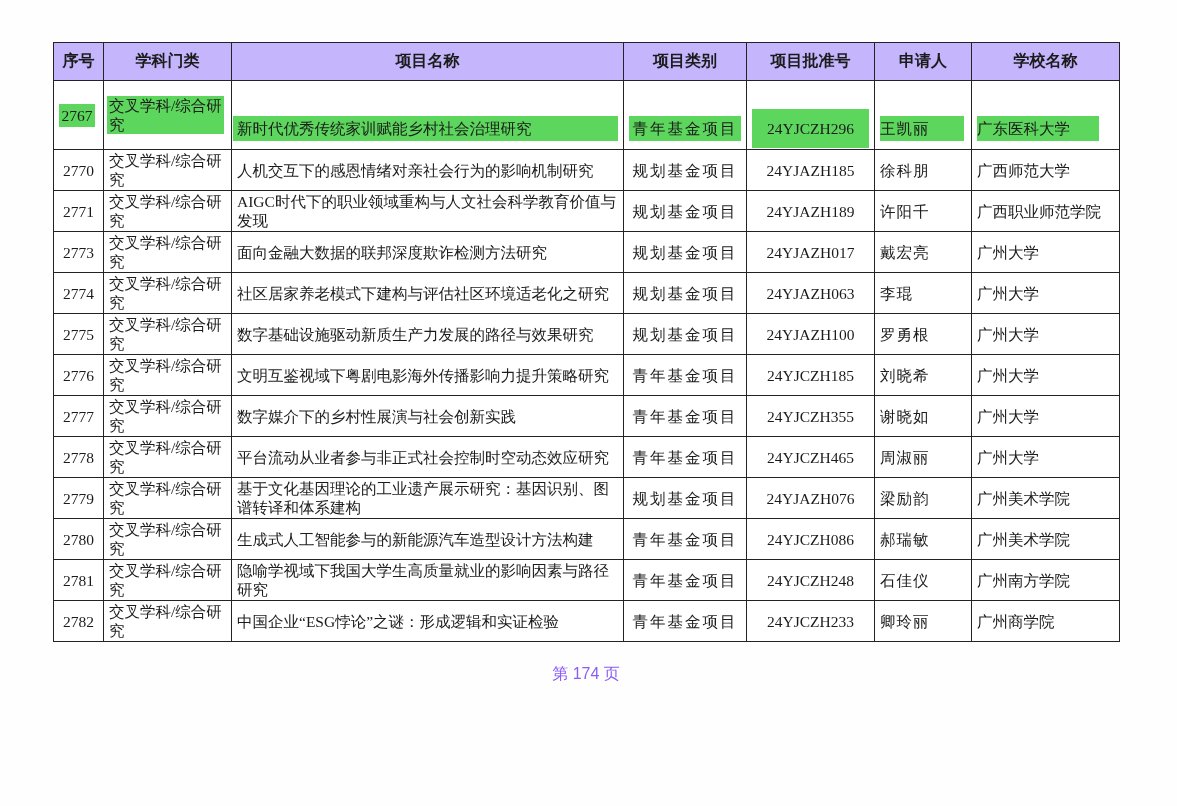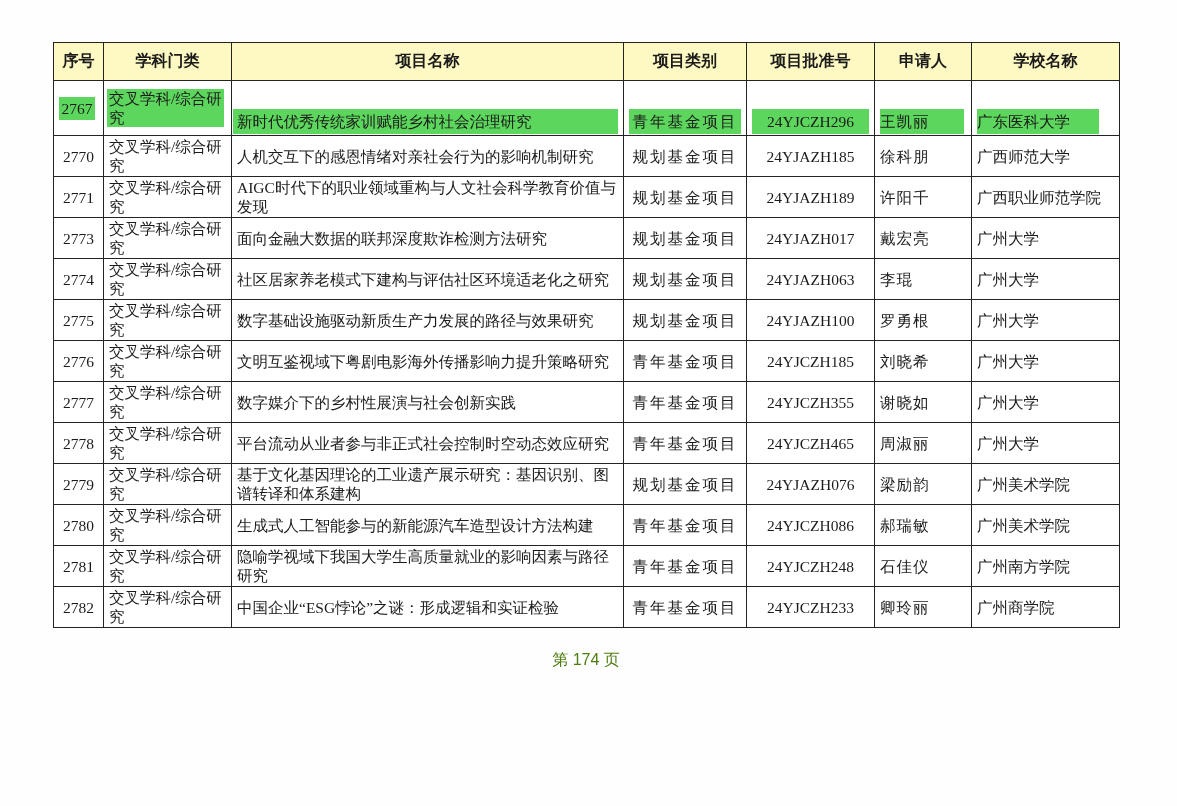--- a/index.html
+++ b/index.html
@@ -25,21 +25,21 @@
     border:1.6px solid var(--border);
     overflow:hidden;
   }
   table.grid th{
     font-family:"Liberation Sans","DejaVu Sans",sans-serif;
     font-weight:700;
     font-size:16px;
     height:38px;
     text-align:center;
     padding:2px 4px;
-    background:#fef9c3;
+    background:#c4b5fd;
   }
   table.grid td{
     font-size:15.5px;
     line-height:19px;
     padding:1px 5px;
     height:38px;
     vertical-align:middle;
     background:#fff;
   }
   td.c-no{text-align:center;}
@@ -49,29 +49,29 @@
   td.c-grant{text-align:center;font-family:"Liberation Serif","DejaVu Serif",serif;}
   td.c-app{text-align:left;padding-left:8px;letter-spacing:1px;}
   td.c-school{text-align:left;padding-left:8px;}
   .band{display:block;}
   
   tr.hl td .band{background:var(--hl);margin-top:27px;}
   tr.hl td.c-no .band{display:block;margin:2px 3px 2px 0;padding:2px 0;}
   tr.hl td.c-cat .band{display:block;margin:1px 2px 1px -2px;padding:0 2px;}
   tr.hl td.c-name .band{display:block;margin-left:-4px;padding:3px 4px;}
   tr.hl td.c-type .band{display:block;padding:3px 0;}
-  tr.hl td.c-grant .band{display:block;padding:3px 0;}
+  tr.hl td.c-grant .band{display:block;padding:10px 0;}
   tr.hl td.c-app .band{display:block;margin-right:2px;padding:3px 0;}
   tr.hl td.c-school .band{display:inline-block;padding:3px 29px 3px 0;}
   .footer{
     margin-top:22px;
     text-align:center;
     font-size:16px;
     font-family:"Liberation Sans","DejaVu Sans",sans-serif;
-    color:#4d7c0f;
+    color:#8b5cf6;
   }
 </style>
 </head>
 <body>
 
 <div class="page">
   <table class="grid">
     <colgroup>
       <col style="width:50px">
         <col style="width:128px">

